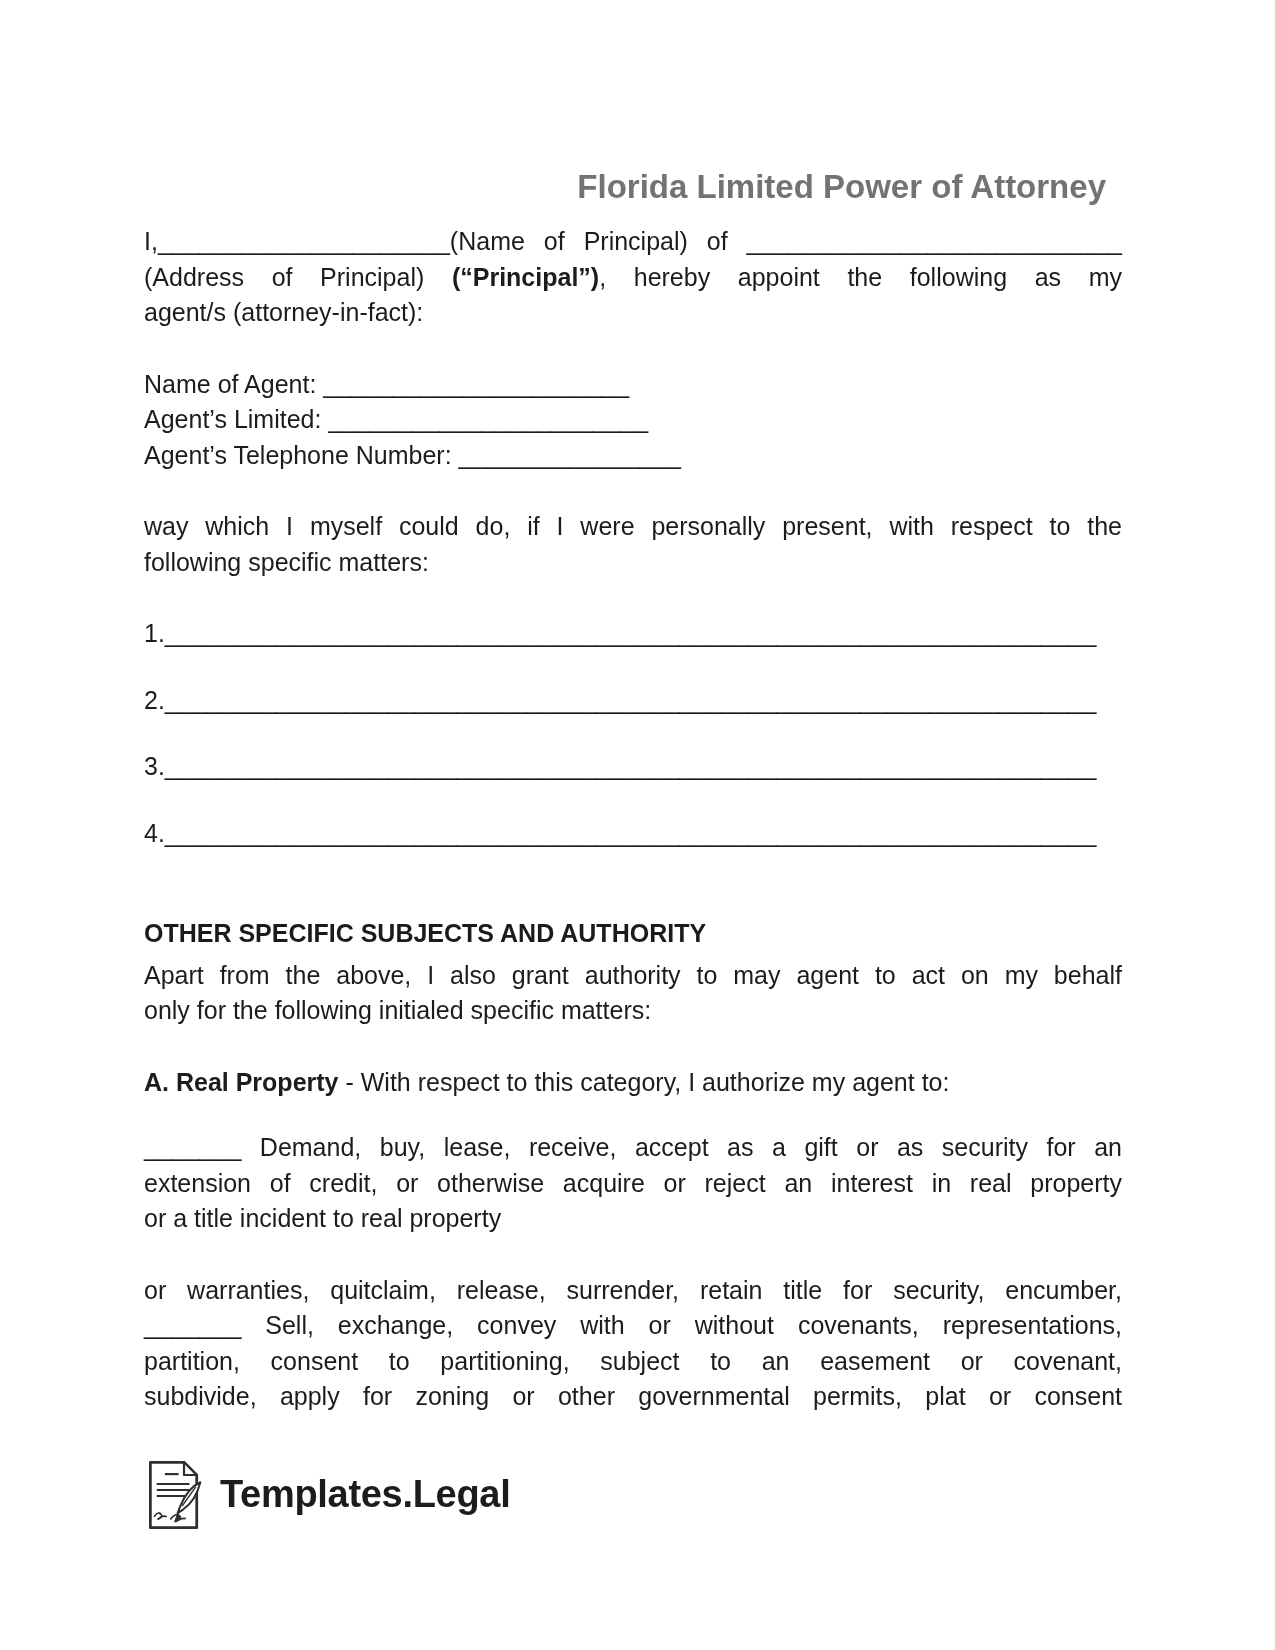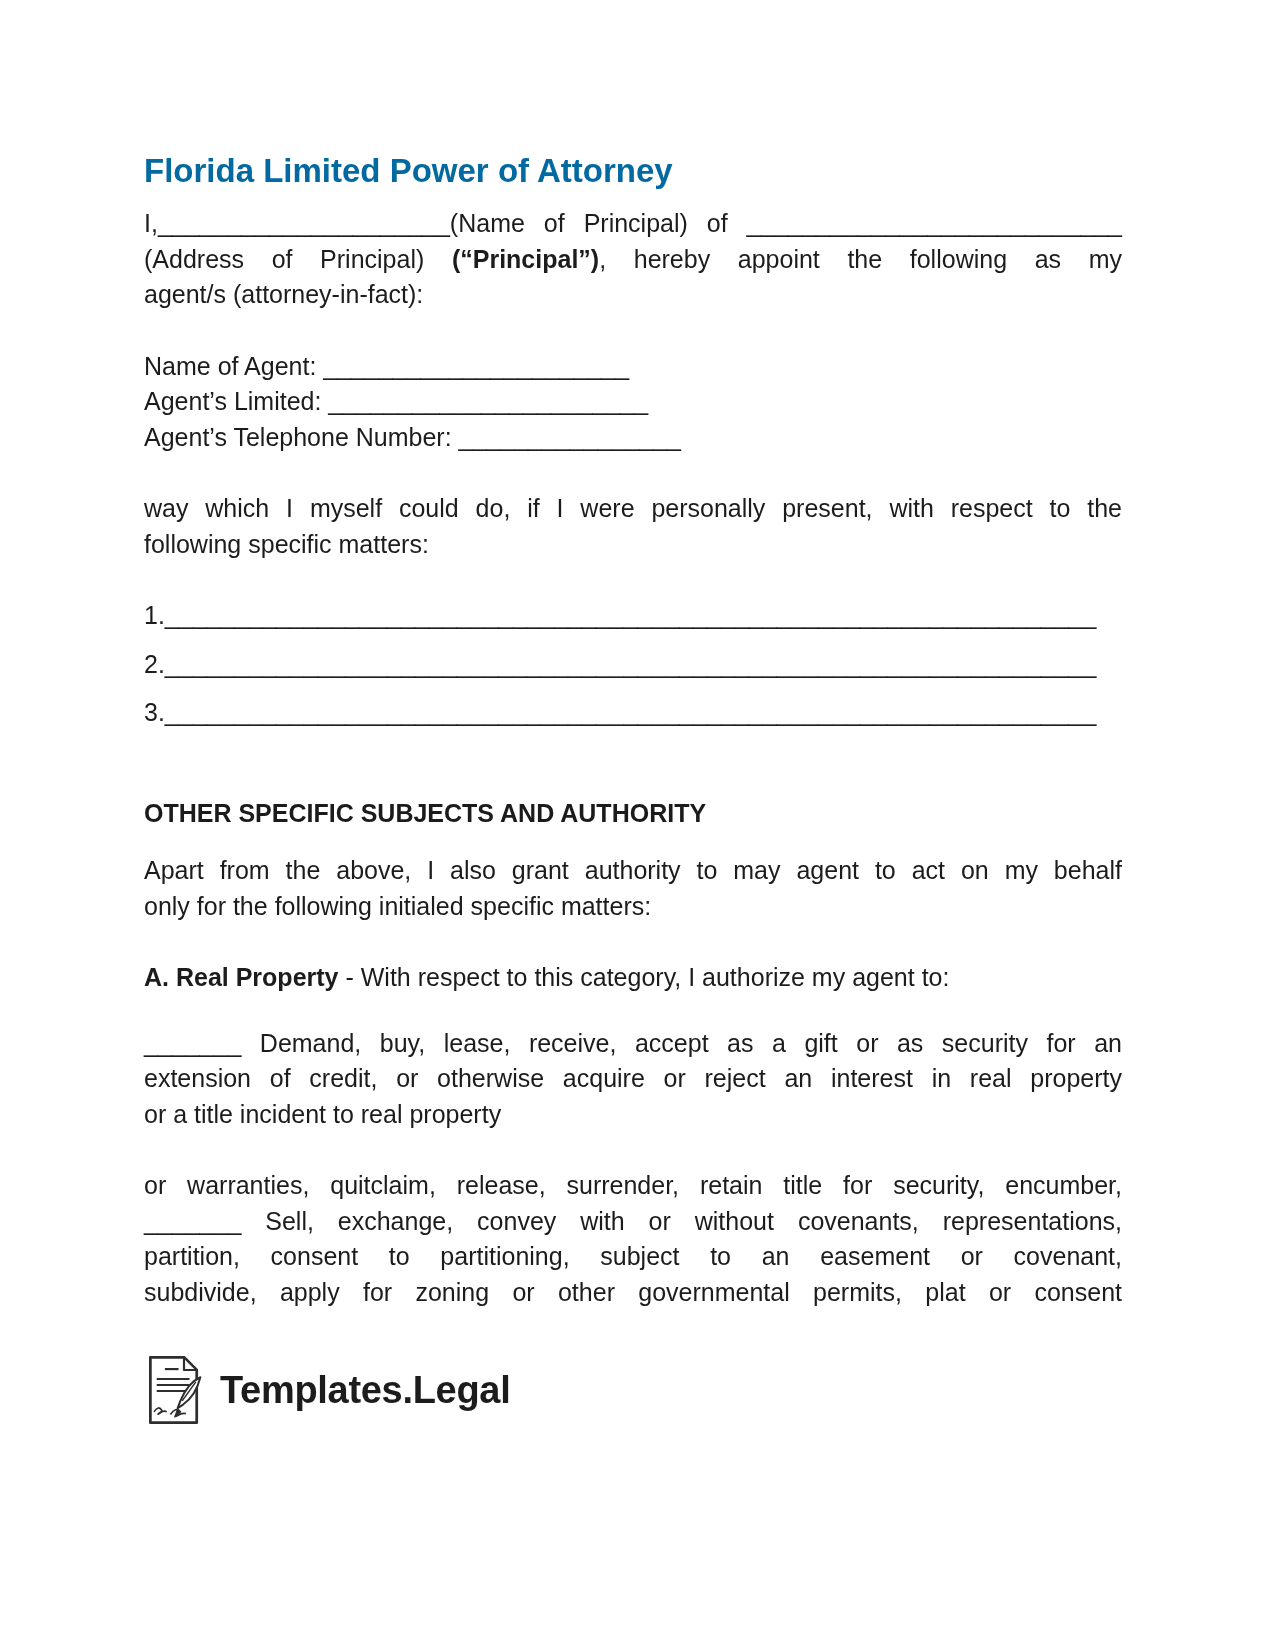--- a/index.html
+++ b/index.html
@@ -11,36 +11,36 @@
     color:#1c1c1c;
     overflow:hidden;
     margin:0 auto;
   }
   .content{
     position:absolute;
     left:144px;top:150px;width:978px;
   }
   h1.doc-title{
     font-size:33px;line-height:42px;font-weight:700;
-    text-align:left;margin:0;color:#0369a1;
+    text-align:right;margin:16px;color:#737373;
   }
   .block{margin:0;}
   .tline{
     font-size:25px;line-height:35.5px;
     white-space:pre-wrap;
   }
   .para .tline{text-align:justify;text-align-last:justify;}
   .para .tline.tlast{text-align-last:left;}
   .plain .tline{text-align:left;}
   .bold{font-weight:700;}
   .mt-intro{margin-top:14px;}
   .mt-36{margin-top:36px;}
   .mt-30{margin-top:30px;}
-  .mt-22{margin-top:22px;}
-  .numbered .tline + .tline{margin-top:13px;}
+  .mt-22{margin-top:6px;}
+  .numbered .tline + .tline{margin-top:31px;}
   h2.section-heading{
     font-size:25px;line-height:35.5px;font-weight:700;
     margin:65px 0 0 0;color:#1b1b1b;
   }
   .footer{
     margin-top:44px;
     display:flex;align-items:center;gap:16px;
   }
   .brand-text{
     font-size:38px;font-weight:700;color:#1c1c1c;letter-spacing:-0.3px;
@@ -69,20 +69,21 @@
 
     <div class="block para mt-36">
         <div class="tline"><span>way which I myself could do, if I were personally present, with respect to the</span></div>
         <div class="tline tlast"><span>following specific matters:</span></div>
       </div>
 
     <div class="block plain numbered mt-36">
         <div class="tline"><span>1.___________________________________________________________________</span></div>
         <div class="tline"><span>2.___________________________________________________________________</span></div>
         <div class="tline"><span>3.___________________________________________________________________</span></div>
+        <div class="tline tlast"><span>4.___________________________________________________________________</span></div>
       </div>
 
     <h2 class="section-heading">OTHER SPECIFIC SUBJECTS AND AUTHORITY</h2>
 
     <div class="block para mt-22">
         <div class="tline"><span>Apart from the above, I also grant authority to may agent to act on my behalf</span></div>
         <div class="tline tlast"><span>only for the following initialed specific matters:</span></div>
       </div>
 
     <div class="block para mt-36">

